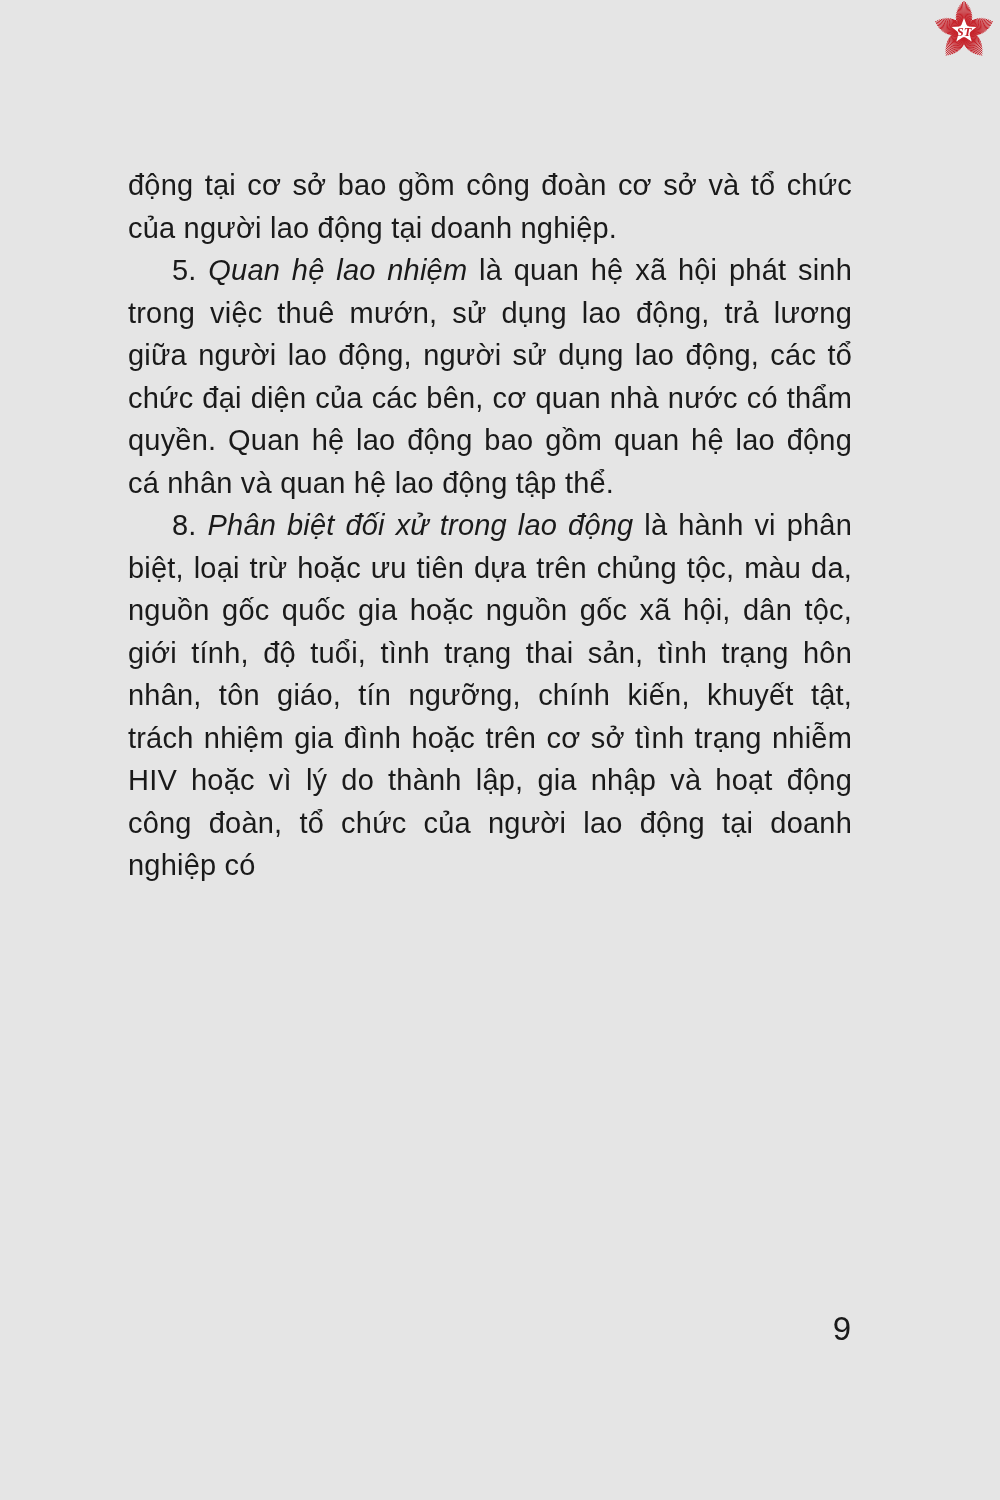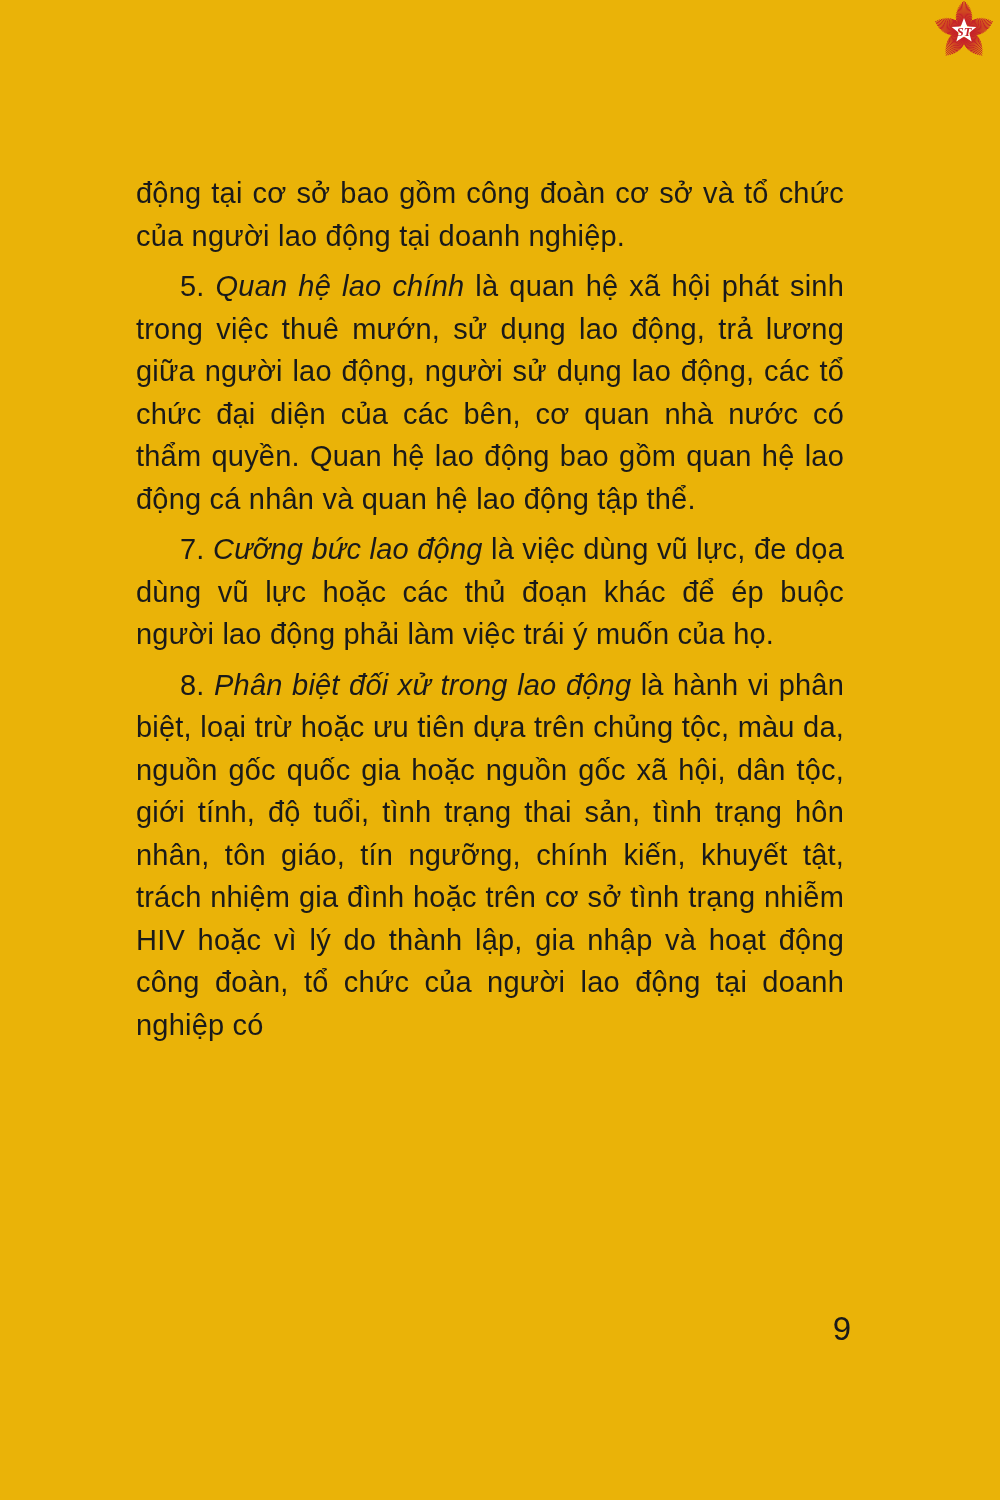--- a/index.html
+++ b/index.html
@@ -4,21 +4,21 @@
 <style>
   html, body {
     margin: 0;
     padding: 0;
     background: #ffffff;
   }
   .page {
     position: relative;
     width: 1000px;
     height: 1500px;
-    background: #eab308;
+    background: #e5e5e5;
     overflow: hidden;
     font-family: "Liberation Sans", sans-serif;
   }
   .publisher-logo {
     position: absolute;
     top: 1px;
     left: 931px;
     width: 68px;
     height: 62px;
   }
@@ -27,21 +27,21 @@
     left: 128px;
     top: 164px;
     width: 724px;
     font-size: 29px;
     line-height: 42.5px;
     color: #1a1a1a;
     text-align: justify;
     letter-spacing: 0.2px;
   }
   .text-block p {
-    margin: 8px;
+    margin: 0;
     padding: 0;
   }
   .text-block p.indent {
     text-indent: 44px;
   }
   .text-block em {
     font-style: italic;
   }
   .page-number {
     position: absolute;
@@ -182,20 +182,19 @@
           <line x1="32.27" y1="23.04" x2="30.17" y2="3.07"></line>
           <line x1="32.63" y1="23.01" x2="31.51" y2="1.50"></line>
         </g>
       <polygon id="logo-star" fill="#ffffff" points="33.00,17.00 36.23,25.55 45.36,25.98 38.23,31.70 40.64,40.52 33.00,35.50 25.36,40.52 27.77,31.70 20.64,25.98 29.77,25.55"></polygon>
       <text id="logo-monogram" x="33" y="34.5" text-anchor="middle" font-size="12.5" font-style="italic" font-weight="bold" font-family="'Liberation Serif', serif" fill="#c6222a">ST</text>
     </svg>
   </div>
 
   <div class="text-block" id="text-block">
       <p><span>động tại cơ sở bao gồm công đoàn cơ sở và tổ chức của người lao động tại doanh nghiệp.</span></p>
-      <p class="indent"><span>5. </span><em>Quan hệ lao chính</em><span> là quan hệ xã hội phát sinh trong việc thuê mướn, sử dụng lao động, trả lương giữa người lao động, người sử dụng lao động, các tổ chức đại diện của các bên, cơ quan nhà nước có thẩm quyền. Quan hệ lao động bao gồm quan hệ lao động cá nhân và quan hệ lao động tập thể.</span></p>
-      <p class="indent"><span>7. </span><em>Cưỡng bức lao động</em><span> là việc dùng vũ lực, đe dọa dùng vũ lực hoặc các thủ đoạn khác để ép buộc người lao động phải làm việc trái ý muốn của họ.</span></p>
+      <p class="indent"><span>5. </span><em>Quan hệ lao nhiệm</em><span> là quan hệ xã hội phát sinh trong việc thuê mướn, sử dụng lao động, trả lương giữa người lao động, người sử dụng lao động, các tổ chức đại diện của các bên, cơ quan nhà nước có thẩm quyền. Quan hệ lao động bao gồm quan hệ lao động cá nhân và quan hệ lao động tập thể.</span></p>
       <p class="indent"><span>8. </span><em>Phân biệt đối xử trong lao động</em><span> là hành vi phân biệt, loại trừ hoặc ưu tiên dựa trên chủng tộc, màu da, nguồn gốc quốc gia hoặc nguồn gốc xã hội, dân tộc, giới tính, độ tuổi, tình trạng thai sản, tình trạng hôn nhân, tôn giáo, tín ngưỡng, chính kiến, khuyết tật, trách nhiệm gia đình hoặc trên cơ sở tình trạng nhiễm HIV hoặc vì lý do thành lập, gia nhập và hoạt động công đoàn, tổ chức của người lao động tại doanh nghiệp có</span></p>
     </div>
 
   <div class="page-number">9</div>
 
 </div>
 
 </body></html>

